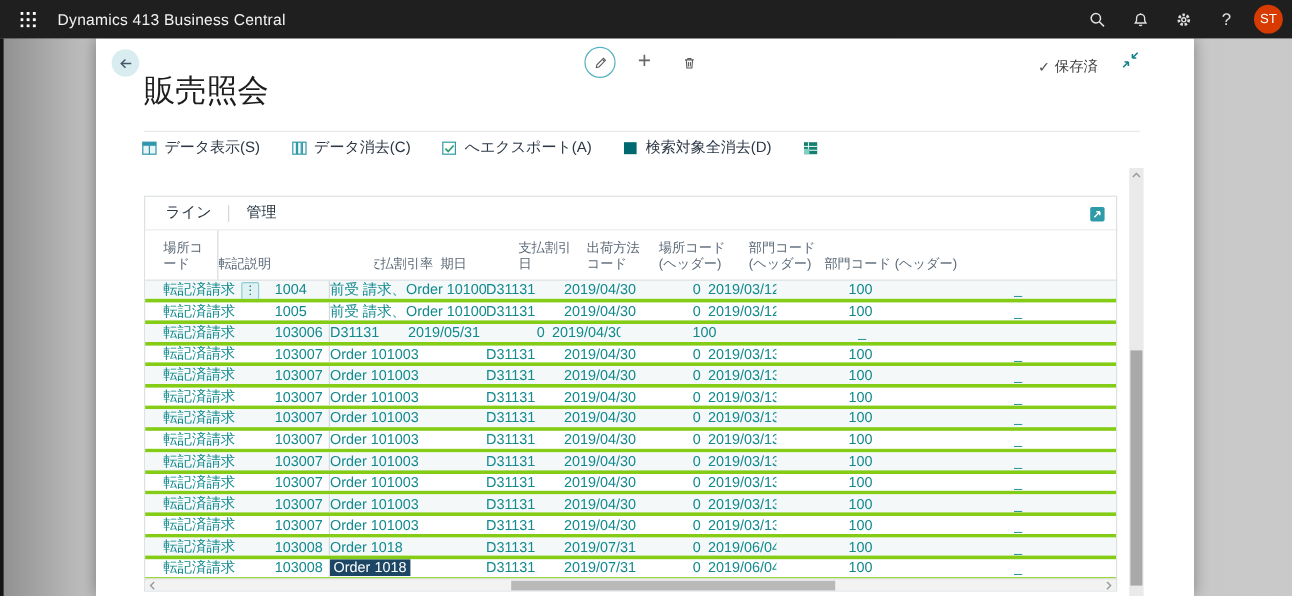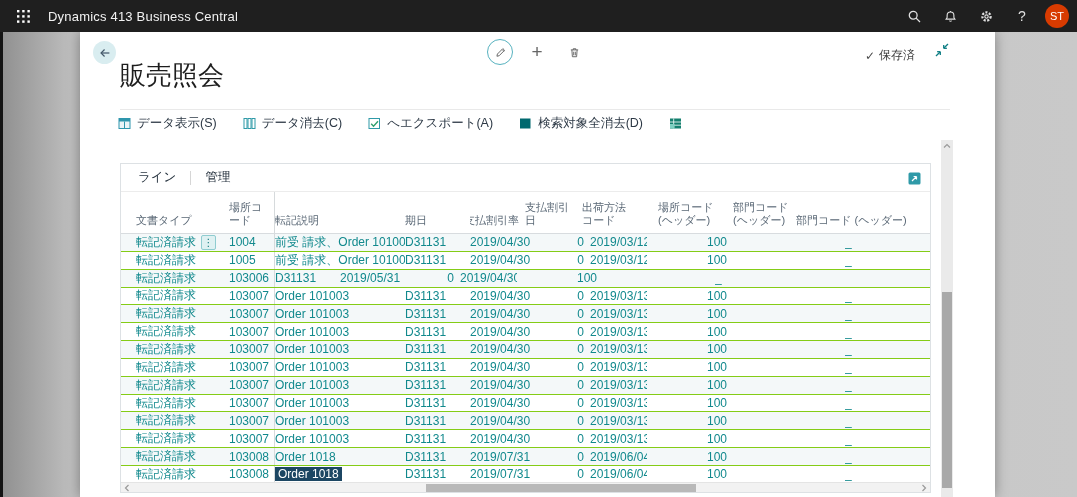--- a/index.html
+++ b/index.html
@@ -41,21 +41,21 @@
   .cap{height:28px;display:flex;align-items:center;padding-left:17px;font-size:12.5px;color:#2a3642;
     position:relative;border-bottom:1px solid #ececec}
   .cap .tab{cursor:pointer}
   .cap .sep{width:1px;height:14px;background:#d6d6d6;margin:0 14px}
   .openwin{position:absolute;right:9px;top:8px;cursor:pointer;line-height:0}
   .ghead{display:flex;height:42px;border-bottom:1px solid #d8dcdf;padding-left:15px;font-size:11px;color:#5a6876;background:#fff}
   .hcell{display:flex;align-items:flex-end;padding:0 6px 5px 0;overflow:hidden;line-height:1.25;cursor:pointer}
   .hcell.right{justify-content:flex-end;text-align:right}
   .nowrap{white-space:nowrap}
   .freeze{border-right:1px solid #d6dadc}
-  .grid-row{display:flex;height:17.85px;padding-left:15px;border-bottom:1px solid #84cc16;
+  .grid-row{display:flex;height:17.85px;padding-left:15px;border-bottom:3px solid #84cc16;
     font-size:12px;color:#11898d;cursor:pointer}
   .grid-row.alt{background:#f4f8f9}
   .cell{display:flex;align-items:center;padding-right:6px;white-space:nowrap;overflow:hidden}
   .cell.right{justify-content:flex-end}
   .cell.first{position:relative}
   .selcell{background:#1c4663;color:#fff;padding:0 3px}
   .menu-btn{position:absolute;right:13px;top:1px;width:15px;height:15px;border:1px solid #8fccd0;
     background:#dff1f2;color:#0b7479;font-size:10px;line-height:13px;text-align:center;border-radius:2px;cursor:pointer}
   
   .hscroll{position:absolute;left:0;right:0;bottom:0;height:10px;background:#f2f2f2;border-top:1px solid #e4e4e4}
@@ -223,28 +223,27 @@
         <span class="sep"></span>
         <span class="tab">管理</span>
         <span class="openwin">
           <svg width="13" height="13" viewBox="0 0 13 13">
               <rect x="0.5" y="0.5" width="12" height="12" rx="1.5" fill="#2f9aa8"></rect>
               <path d="M4 9l4.5-4.5M8.5 4.5H5.6M8.5 4.5v2.9" fill="none" stroke="#fff" stroke-width="1.2"></path>
             </svg>
         </span>
       </div>
       <div class="ghead" id="grid-header">
-          <div class="hcell" style="width: 93px;">文書タイプ</div>
           <div class="hcell freeze" style="width: 46px;">場所コード</div>
           <div class="hcell" style="width: 130px;">転記説明</div>
+          <div class="hcell right nowrap" style="width: 55px;">支払割引率</div>
           <div class="hcell" style="width: 65px;">期日</div>
-          <div class="hcell right nowrap" style="width: 55px;">支払割引率</div>
           <div class="hcell" style="width: 57px;">支払割引日</div>
           <div class="hcell" style="width: 60px;">出荷方法コード</div>
-          <div class="hcell" style="width: 75px; margin-left: 16px;">場所コード (ヘッダー)</div>
+          <div class="hcell" style="width: 75px;">場所コード (ヘッダー)</div>
           <div class="hcell" style="width: 63px;">部門コード (ヘッダー)</div>
           <div class="hcell nowrap" style="width: 83px; flex: 1 1 0%;">部門コード (ヘッダー)</div>
         </div>
       <div class="gbody" id="grid-body">
           <div class="grid-row alt">
             <div class="cell first" style="width: 93px;">転記済請求<span class="menu-btn">⋮</span></div>
             <div class="cell freeze" style="width: 46px;">1004</div>
             <div class="cell" style="width: 130px;">前受 請求、Order 101001。</div>
             <div class="cell" style="width: 65px;">D31131</div>
             <div class="cell" style="width: 65px;">2019/04/30</div>

